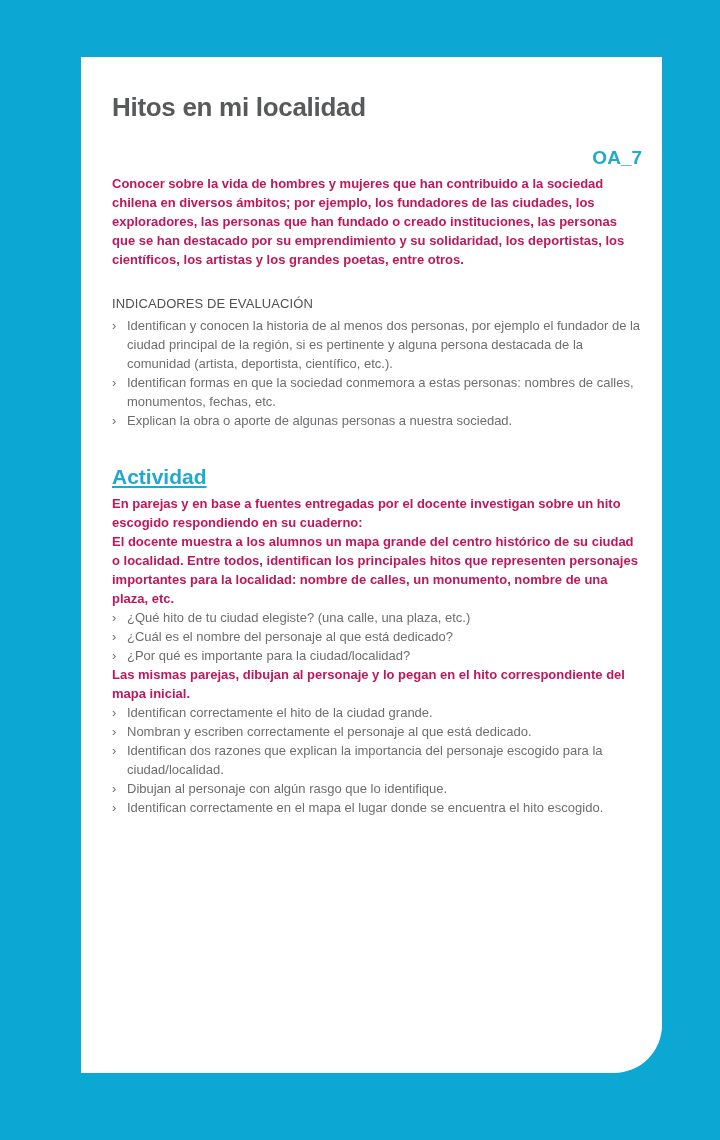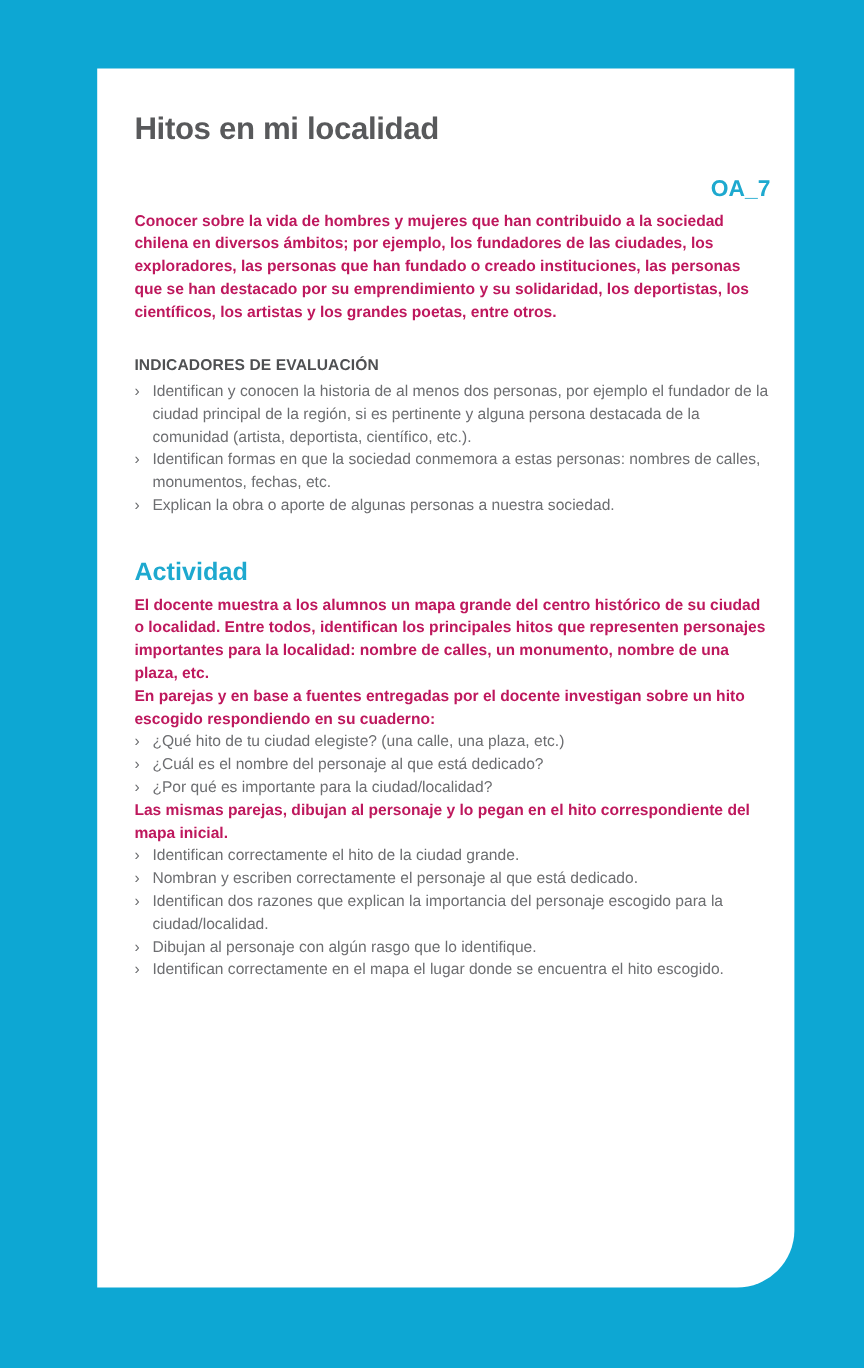--- a/index.html
+++ b/index.html
@@ -25,30 +25,30 @@
     font-weight: bold;
     color: #58595b;
     letter-spacing: -0.3px;
     margin-bottom: 24px;
   }
   h2.accent-heading {
     font-weight: bold;
     color: #1ea9cf;
   }
   h2.oa-heading   { font-size: 19px; margin-bottom: 5px; text-align: right; }
-  h2.act-heading  { font-size: 21px; margin-top: 35px; margin-bottom: 5px; }
+  h2.act-heading  { font-size: 21px; margin-top: 35px; margin-bottom: 5px; text-decoration: underline; }
   p.body-text {
     font-size: 13px;
     line-height: 19px;
     color: #be185d;
     font-weight: bold;
   }
   h3.section-heading {
     font-size: 13px;
-    font-weight: bold;
+    font-weight: normal;
     color: #4f5052;
     letter-spacing: 0.1px;
     margin-top: 27px;
     margin-bottom: 5px;
   }
   ul.arrow-list { list-style: none; }
   ul.arrow-list li {
     position: relative;
     padding-left: 15px;
     font-size: 13px;
@@ -86,22 +86,22 @@
       </li>
       <li>
         <span class="bullet">›</span>
         <span>Explican la obra o aporte de algunas personas a nuestra sociedad.</span>
       </li>
     </ul>
   </section>
 
   <section>
     <h2 class="accent-heading act-heading">Actividad</h2>
+    <p class="body-text">En parejas y en base a fuentes entregadas por el docente investigan sobre un hito escogido respondiendo en su cuaderno:</p>
     <p class="body-text">El docente muestra a los alumnos un mapa grande del centro histórico de su ciudad o localidad. Entre todos, identifican los principales hitos que representen personajes importantes para la localidad: nombre de calles, un monumento, nombre de una plaza, etc.</p>
-    <p class="body-text">En parejas y en base a fuentes entregadas por el docente investigan sobre un hito escogido respondiendo en su cuaderno:</p>
     <ul class="arrow-list">
       <li>
         <span class="bullet">›</span>
         <span>¿Qué hito de tu ciudad elegiste? (una calle, una plaza, etc.)</span>
       </li>
       <li>
         <span class="bullet">›</span>
         <span>¿Cuál es el nombre del personaje al que está dedicado?</span>
       </li>
       <li>

